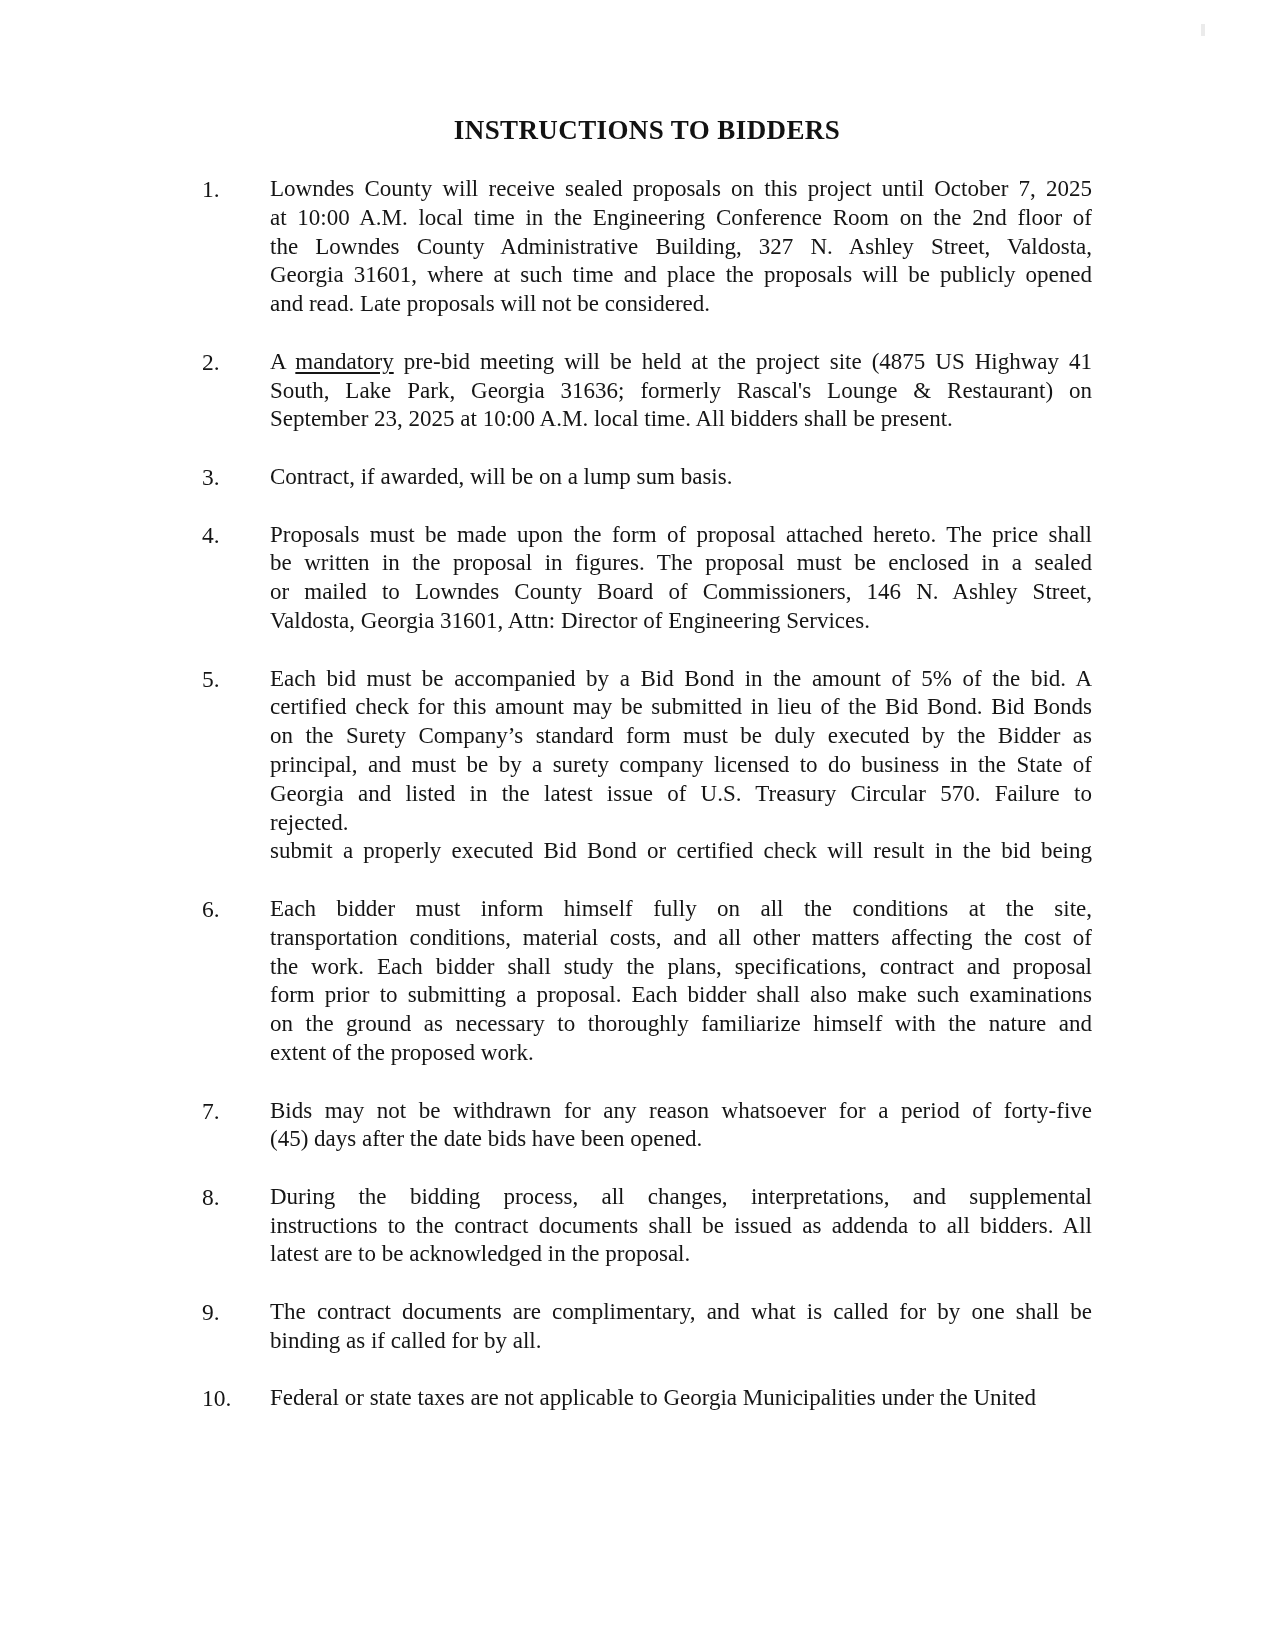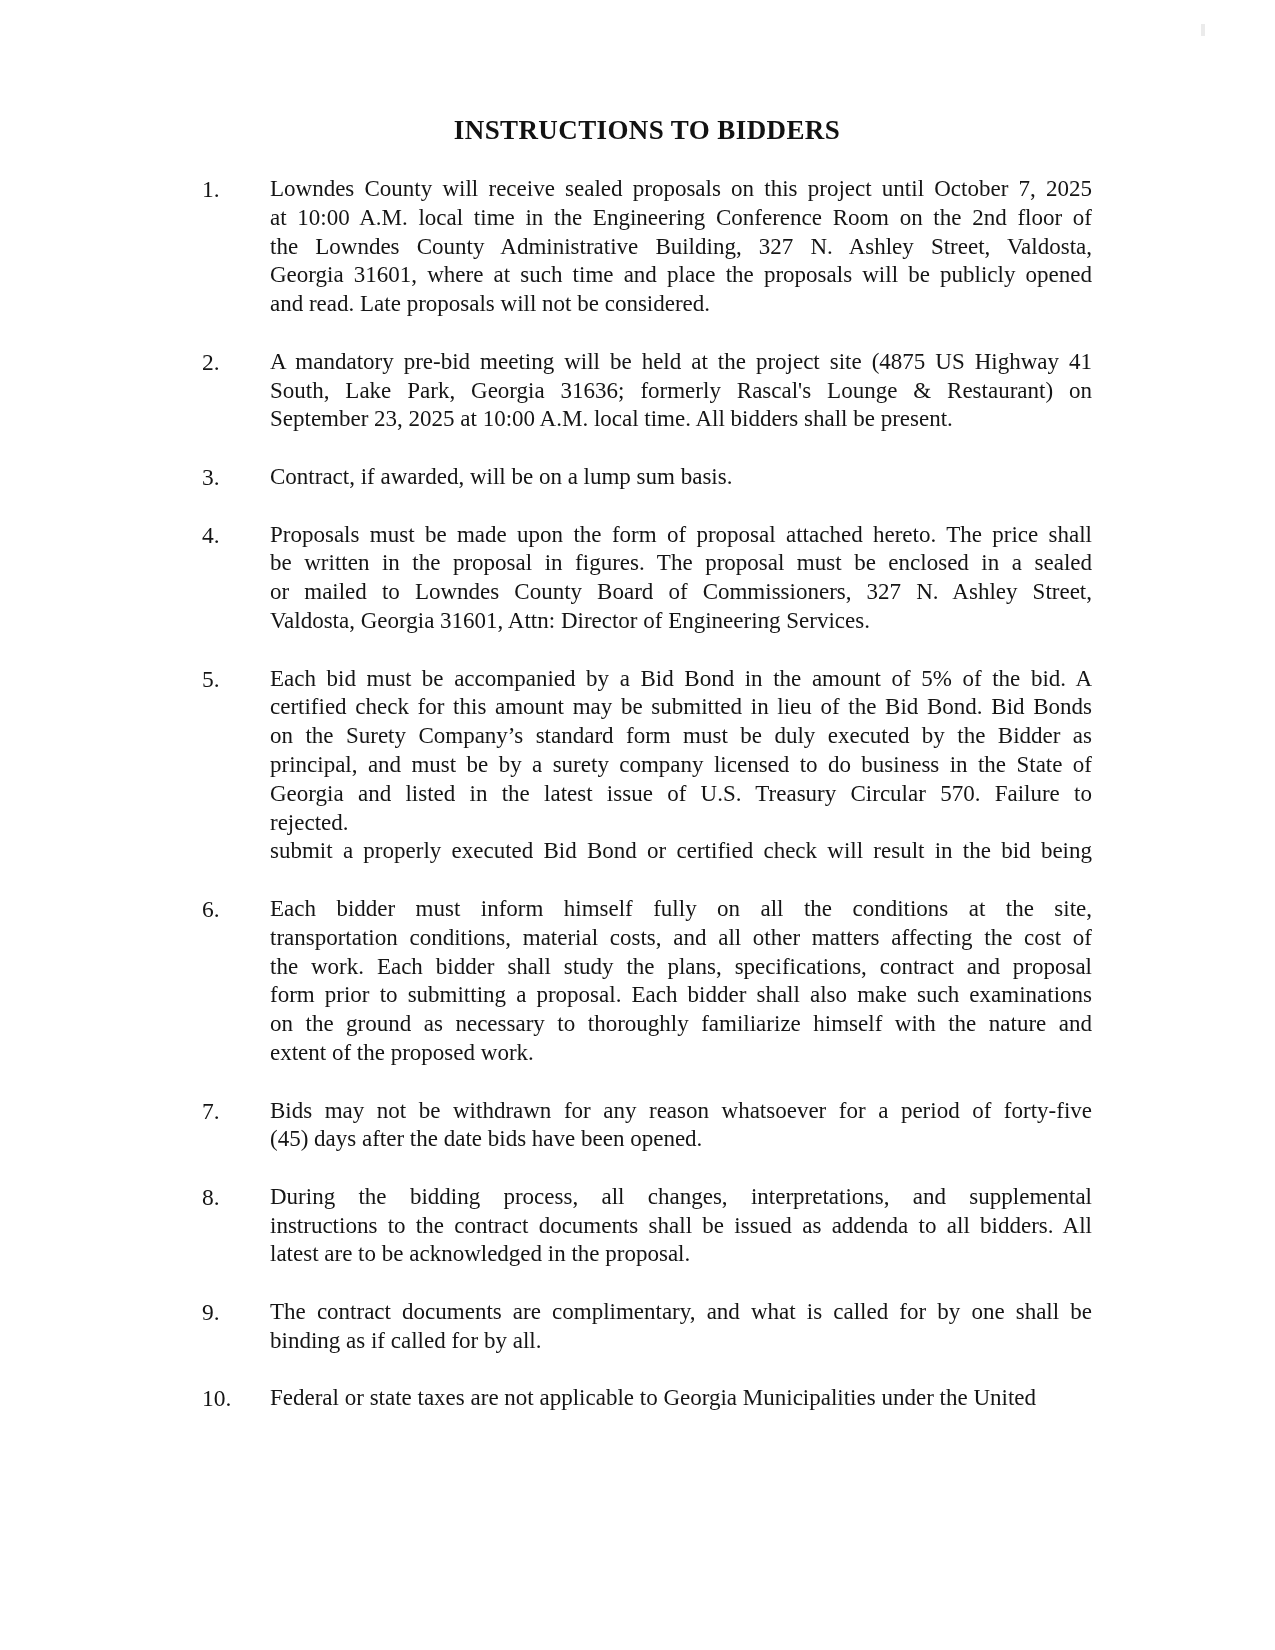--- a/index.html
+++ b/index.html
@@ -50,20 +50,21 @@
     line-height: 28.8px;
   }
   .line {
     text-align: justify;
     text-align-last: justify;
   }
   .line.last {
     text-align-last: left;
   }
   .u {
+    text-decoration: underline;
     text-underline-offset: 3px;
   }
   .scan-artifact {
     position: absolute;
     left: 1201px;
     top: 24px;
     width: 4px;
     height: 12px;
     background: #e2e2e2;
     opacity: 0.7;
@@ -98,21 +99,21 @@
         <div class="item-num">3.</div>
         <div class="item-text">
           <div class="line last">Contract, if awarded, will be on a lump sum basis.</div>
         </div>
       </div>
       <div class="item">
         <div class="item-num">4.</div>
         <div class="item-text">
           <div class="line">Proposals must be made upon the form of proposal attached hereto. The price shall</div>
           <div class="line">be written in the proposal in figures. The proposal must be enclosed in a sealed</div>
-          <div class="line">or mailed to Lowndes County Board of Commissioners, 327 N. Ashley Street,</div>
+          <div class="line">or mailed to Lowndes County Board of Commissioners, 146 N. Ashley Street,</div>
           <div class="line last">Valdosta, Georgia 31601, Attn: Director of Engineering Services.</div>
         </div>
       </div>
       <div class="item">
         <div class="item-num">5.</div>
         <div class="item-text">
           <div class="line">Each bid must be accompanied by a Bid Bond in the amount of 5% of the bid. A</div>
           <div class="line">certified check for this amount may be submitted in lieu of the Bid Bond. Bid Bonds</div>
           <div class="line">on the Surety Company’s standard form must be duly executed by the Bidder as</div>
           <div class="line">principal, and must be by a surety company licensed to do business in the State of</div>

